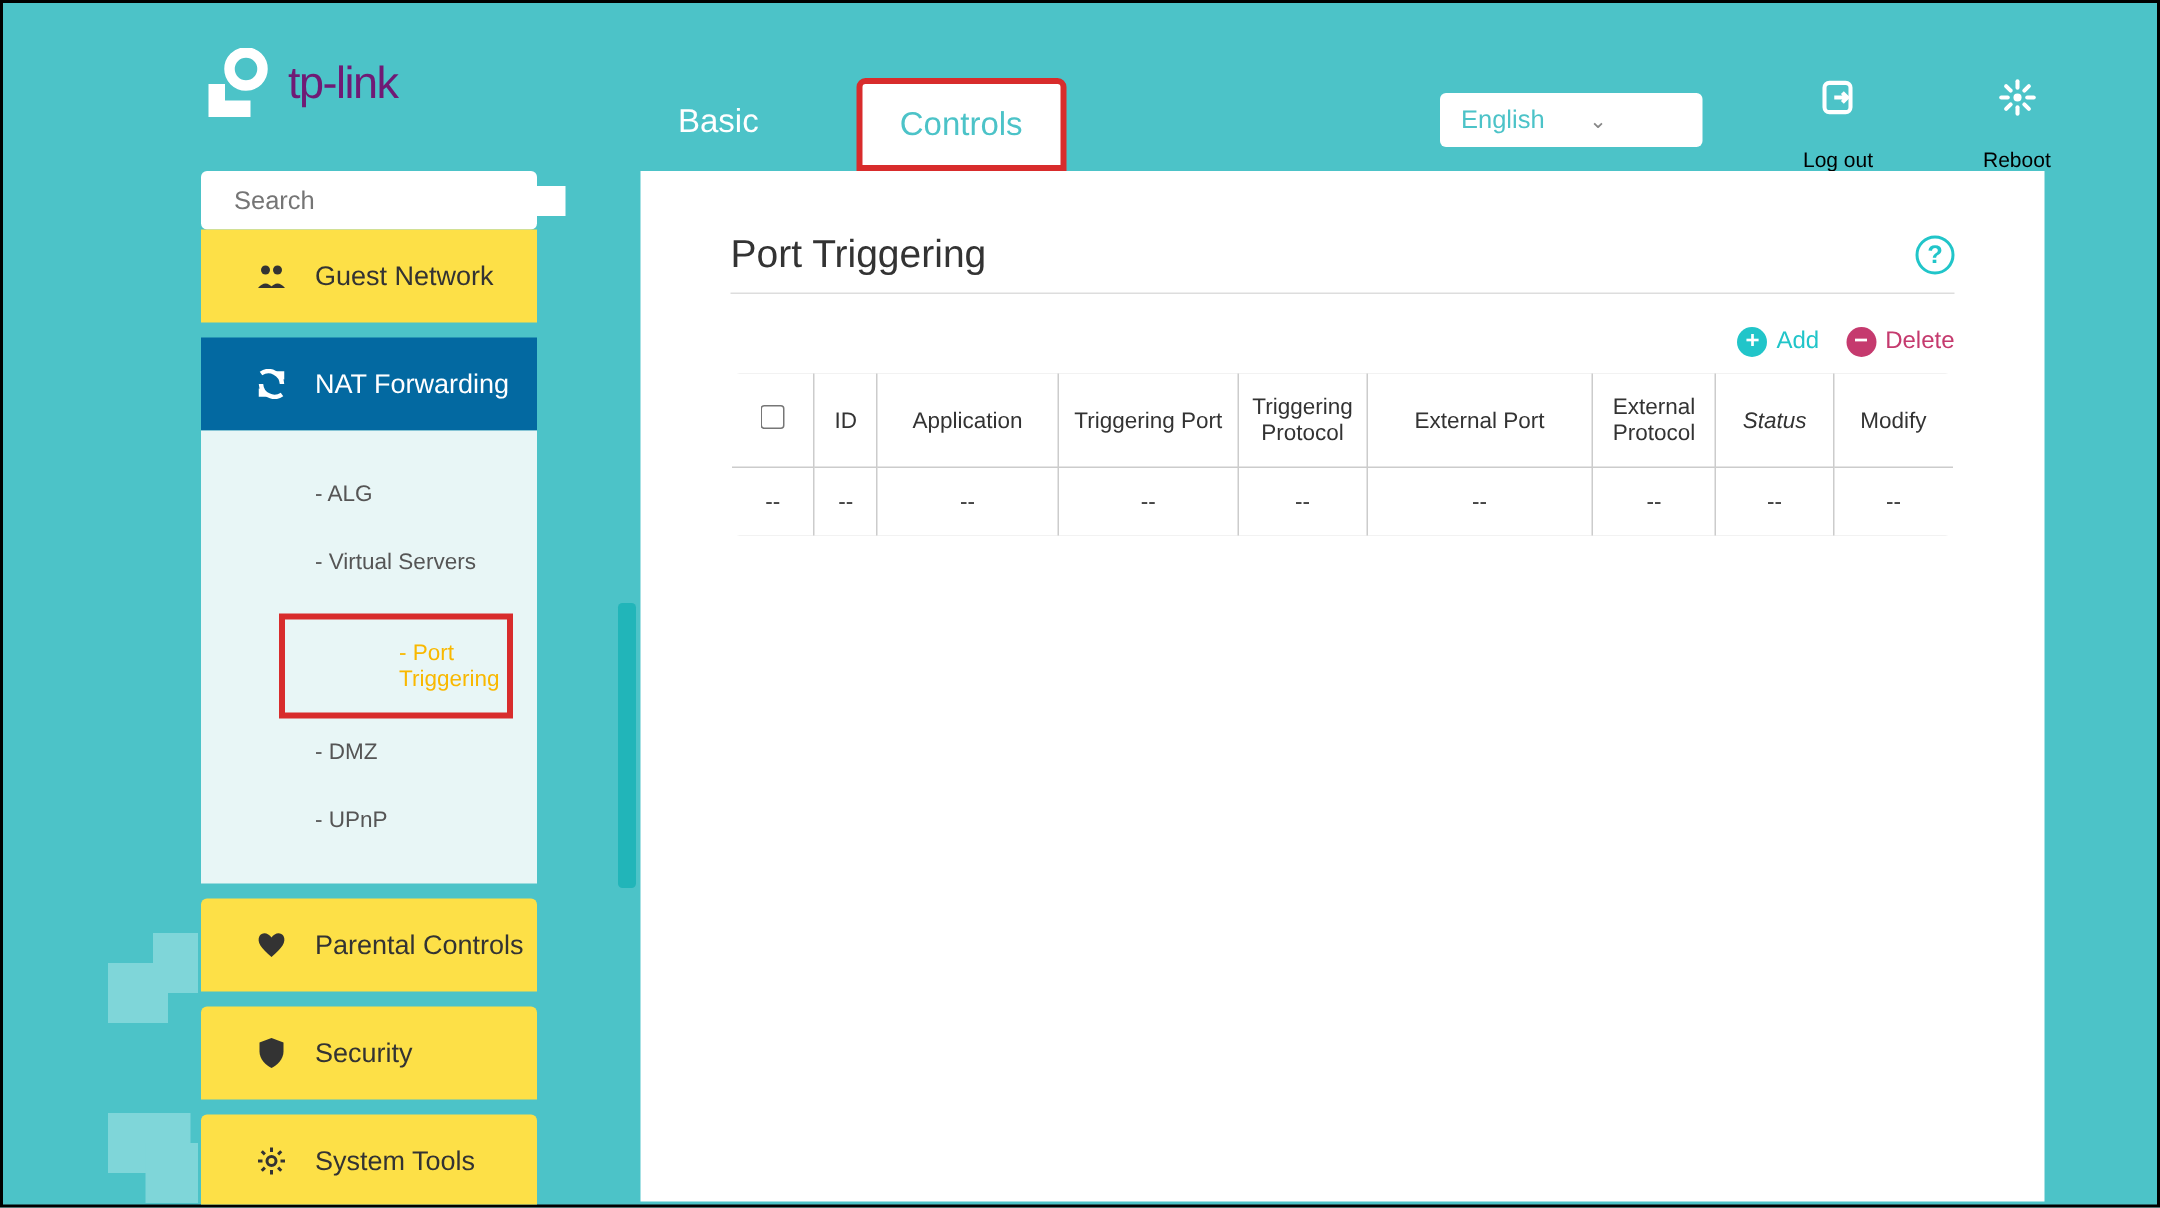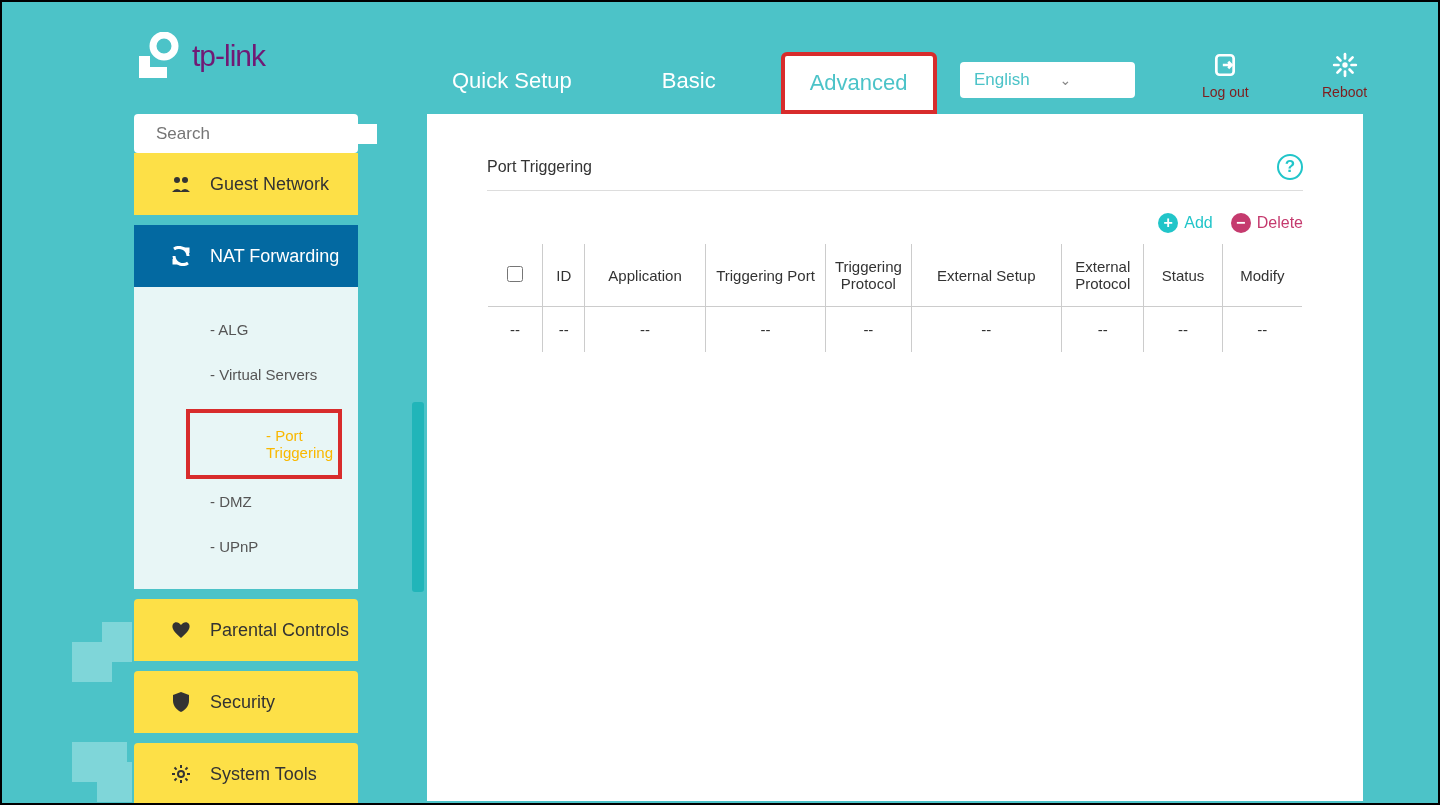--- a/index.html
+++ b/index.html
@@ -7,39 +7,39 @@
 .header-bg { position: absolute; top: 0; left: 0; right: 0; height: 112px; background: #4cc3c8; }
 .logo { position: absolute; top: 30px; left: 132px; display: flex; align-items: center; gap: 10px; }
 .logo-text { color: #701a75; font-size: 30px; font-weight: 500; letter-spacing: -1px; }
 .top-tabs { position: absolute; top: 45px; left: 425px; display: flex; gap: 40px; align-items: flex-end; height: 67px; }
 .top-tab { color: #fff; font-size: 22px; font-weight: 500; padding: 20px 25px; cursor: pointer; display: flex; align-items: center; height: 67px; }
 .top-tab.active { background: #fff; color: #4cc3c8; border-radius: 6px 6px 0 0; height: 62px; margin-top: 5px; }
 .red-box-tab { border: 4px solid #d82c2c; border-radius: 4px; }
 .lang-select { position: absolute; top: 60px; left: 958px; width: 175px; height: 36px; background: #fff; border-radius: 4px; display: flex; align-items: center; padding: 0 14px; cursor: pointer; gap: 24px; }
 .lang-select span { color: #4cc3c8; font-size: 17px; flex: 1; }
 .lang-select .chevron { color: #888; font-size: 14px; }
-.header-action { position: absolute; top: 50px; display: flex; flex-direction: column; align-items: center; gap: 6px; cursor: pointer; color: #7f1d1d; }
+.header-action { position: absolute; top: 50px; display: flex; flex-direction: column; align-items: center; gap: 20px; cursor: pointer; color: #000000; }
 .header-action.logout { left: 1200px; }
 .header-action.reboot { left: 1320px; }
 .header-action-label { font-size: 14px; }
 .sidebar { position: absolute; top: 112px; left: 132px; width: 224px; }
 .search-box { background: #fff; border-radius: 4px; height: 39px; display: flex; align-items: center; padding: 0 12px; gap: 10px; margin-bottom: 0; }
 .search-box input { border: none; outline: none; font-size: 17px; flex: 1; color: #333; }
 .nav-item { background: #fde047; height: 62px; display: flex; align-items: center; padding-left: 36px; gap: 18px; font-size: 18px; color: #333; cursor: pointer; margin-top: 0; }
 .nav-item.first { margin-top: 0; border-radius: 0; }
 .nav-item.active { background: #0369a1; color: #fff; }
 .nav-item.spaced { margin-top: 10px; border-radius: 4px 4px 0 0; }
 .nav-item .icon { width: 22px; display: flex; justify-content: center; }
 .sub-items { background: #e8f6f6; padding: 20px 0; }
 .sub-item { padding: 14px 0 14px 76px; font-size: 15px; color: #555; cursor: pointer; }
 .sub-item.active { color: #f9b800; }
 .red-box-sub { border: 4px solid #d82c2c; margin: 12px 16px 0 52px; }
 .content { position: absolute; top: 112px; left: 425px; right: 75px; bottom: 2px; background: #fff; padding: 40px 60px; }
 .content-header { display: flex; align-items: center; justify-content: space-between; border-bottom: 1px solid #ddd; padding-bottom: 10px; }
-.content-title { font-size: 16px; color: #333; }
+.content-title { font-size: 26px; color: #333; }
 .help-icon { width: 26px; height: 26px; border: 2.5px solid #21c5c9; border-radius: 50%; display: flex; align-items: center; justify-content: center; color: #21c5c9; font-size: 17px; font-weight: bold; cursor: pointer; }
 .table-actions { display: flex; justify-content: flex-end; gap: 18px; margin-top: 22px; }
 .action-btn { display: flex; align-items: center; gap: 6px; cursor: pointer; font-size: 16px; }
 .action-btn.add { color: #21c5c9; }
 .action-btn.delete { color: #c53a6e; }
 .action-icon { width: 20px; height: 20px; border-radius: 50%; display: flex; align-items: center; justify-content: center; color: #fff; font-size: 16px; font-weight: bold; }
 .action-icon.add-i { background: #21c5c9; }
 .action-icon.del-i { background: #c53a6e; }
 .data-table { width: 100%; border-collapse: collapse; margin-top: 10px; border: 1px solid #ccc; border-radius: 6px; overflow: hidden; }
 .data-table th, .data-table td { border: 1px solid #ccc; padding: 14px 8px; text-align: center; font-size: 15px; color: #333; font-weight: normal; }
@@ -61,23 +61,22 @@
 <div class="logo">
   <svg width="48" height="48" viewBox="0 0 48 48">
     <circle cx="30" cy="14" r="11" fill="none" stroke="#fff" stroke-width="7"></circle>
     <rect x="5" y="24" width="11" height="22" fill="#fff"></rect>
     <rect x="16" y="35" width="17" height="11" fill="#fff"></rect>
   </svg>
   <span class="logo-text">tp-link</span>
 </div>
 
 <div class="top-tabs">
-  <div class="top-tab">Quick Setup</div>
   <div class="top-tab">Basic</div>
-  <div class="top-tab active red-box-tab">Advanced</div>
+  <div class="top-tab active red-box-tab">Controls</div>
 </div>
 
 <div class="lang-select">
   <span>English</span>
   <span class="chevron">⌄</span>
 </div>
 
 <div class="header-action logout">
   <svg width="26" height="26" viewBox="0 0 24 24" fill="none" stroke="#fff" stroke-width="2.5">
     <rect x="4" y="3" width="16" height="18" rx="3"></rect>
@@ -185,23 +184,23 @@
     </div>
   </div>
   <table class="data-table">
     <thead>
       <tr>
         <th style="width:55px;"><input type="checkbox" style=""></th>
         <th style="width:42px;">ID</th>
         <th style="width:120px;">Application</th>
         <th style="width:120px;">Triggering Port</th>
         <th style="width:85px;">Triggering Protocol</th>
-        <th style="width:150px;">External Setup</th>
+        <th style="width:150px;">External Port</th>
         <th style="width:82px;">External Protocol</th>
-        <th style="width:78px;">Status</th>
+        <th style="width:78px;font-style:italic;">Status</th>
         <th style="width:80px;">Modify</th>
       </tr>
     </thead>
     <tbody>
       <tr>
         <td>--</td>
         <td>--</td>
         <td>--</td>
         <td>--</td>
         <td>--</td>

